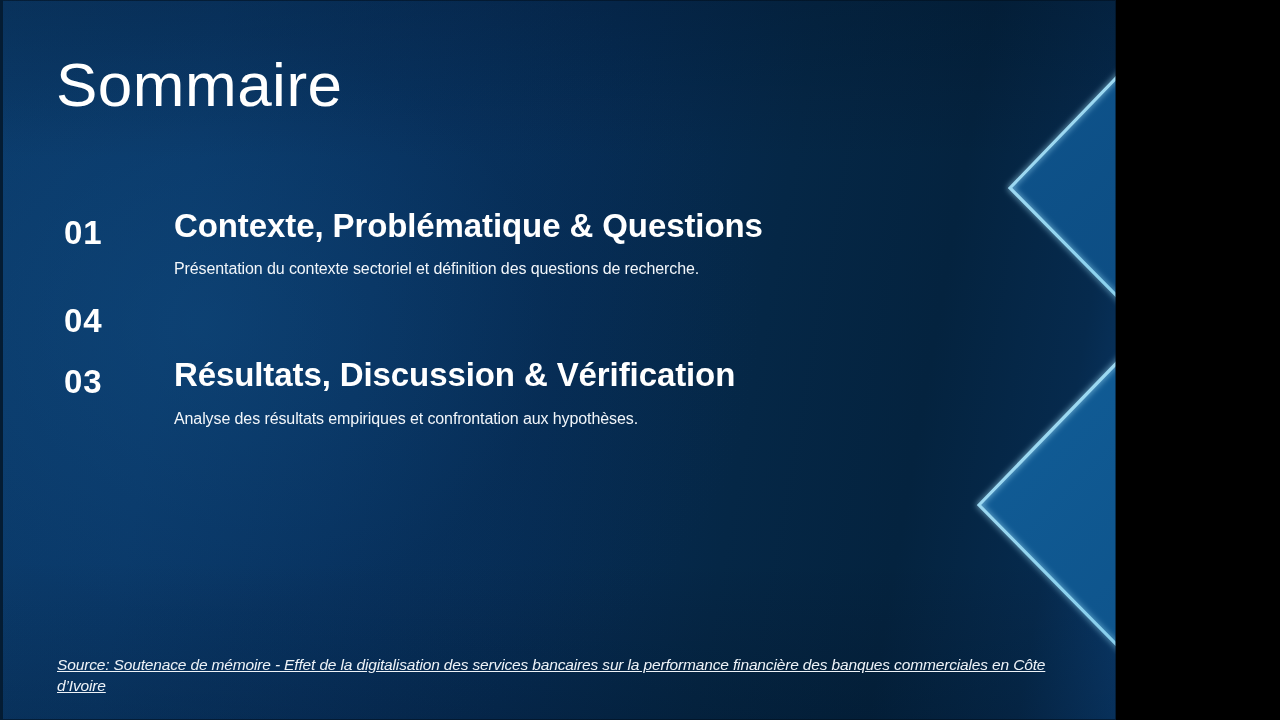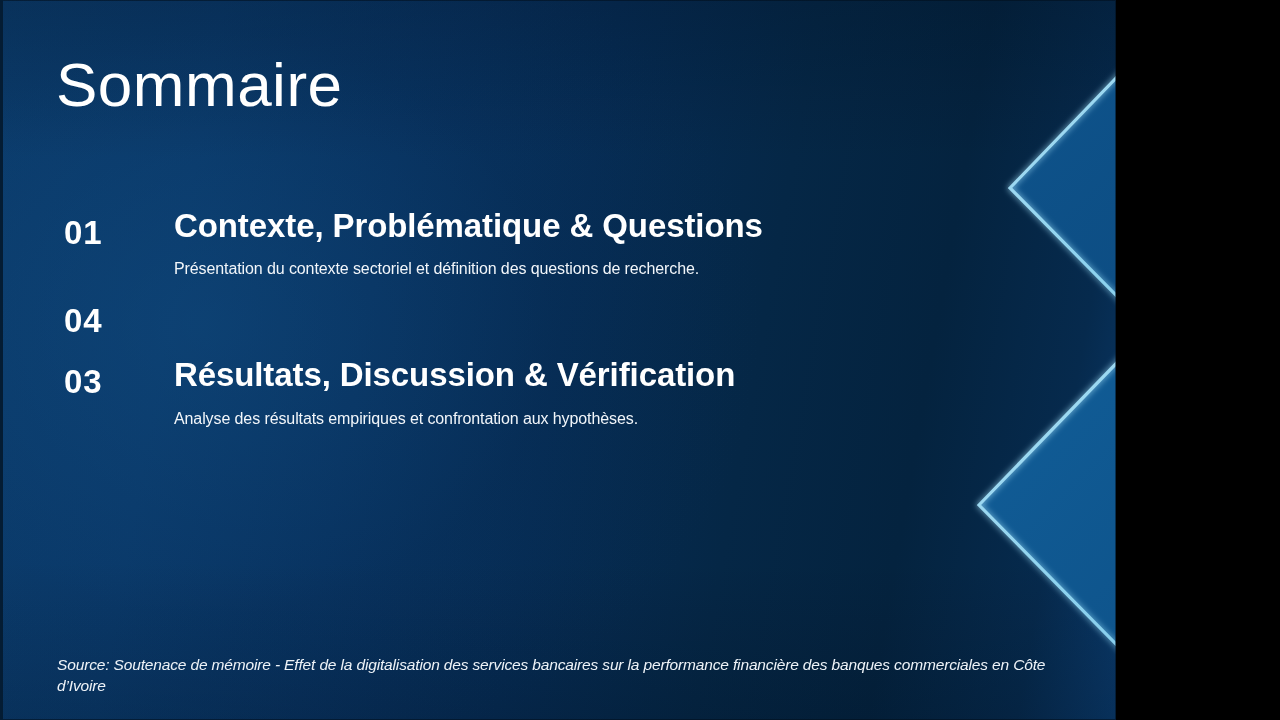--- a/index.html
+++ b/index.html
@@ -125,20 +125,21 @@
     position: absolute;
     left: 57px;
     top: 655px;
     width: 1012px;
     font-size: 15.5px;
     font-style: italic;
     font-weight: 400;
     line-height: 1.33;
     color: #eef3f8;
     letter-spacing: -0.15px;
+    text-decoration: underline;
   }
 </style>
 </head>
 <body>
 
 <div id="slide">
 
   <div class="bg-base"></div>
   <div class="bg-vignette"></div>
   <div class="bg-darkband"></div>

